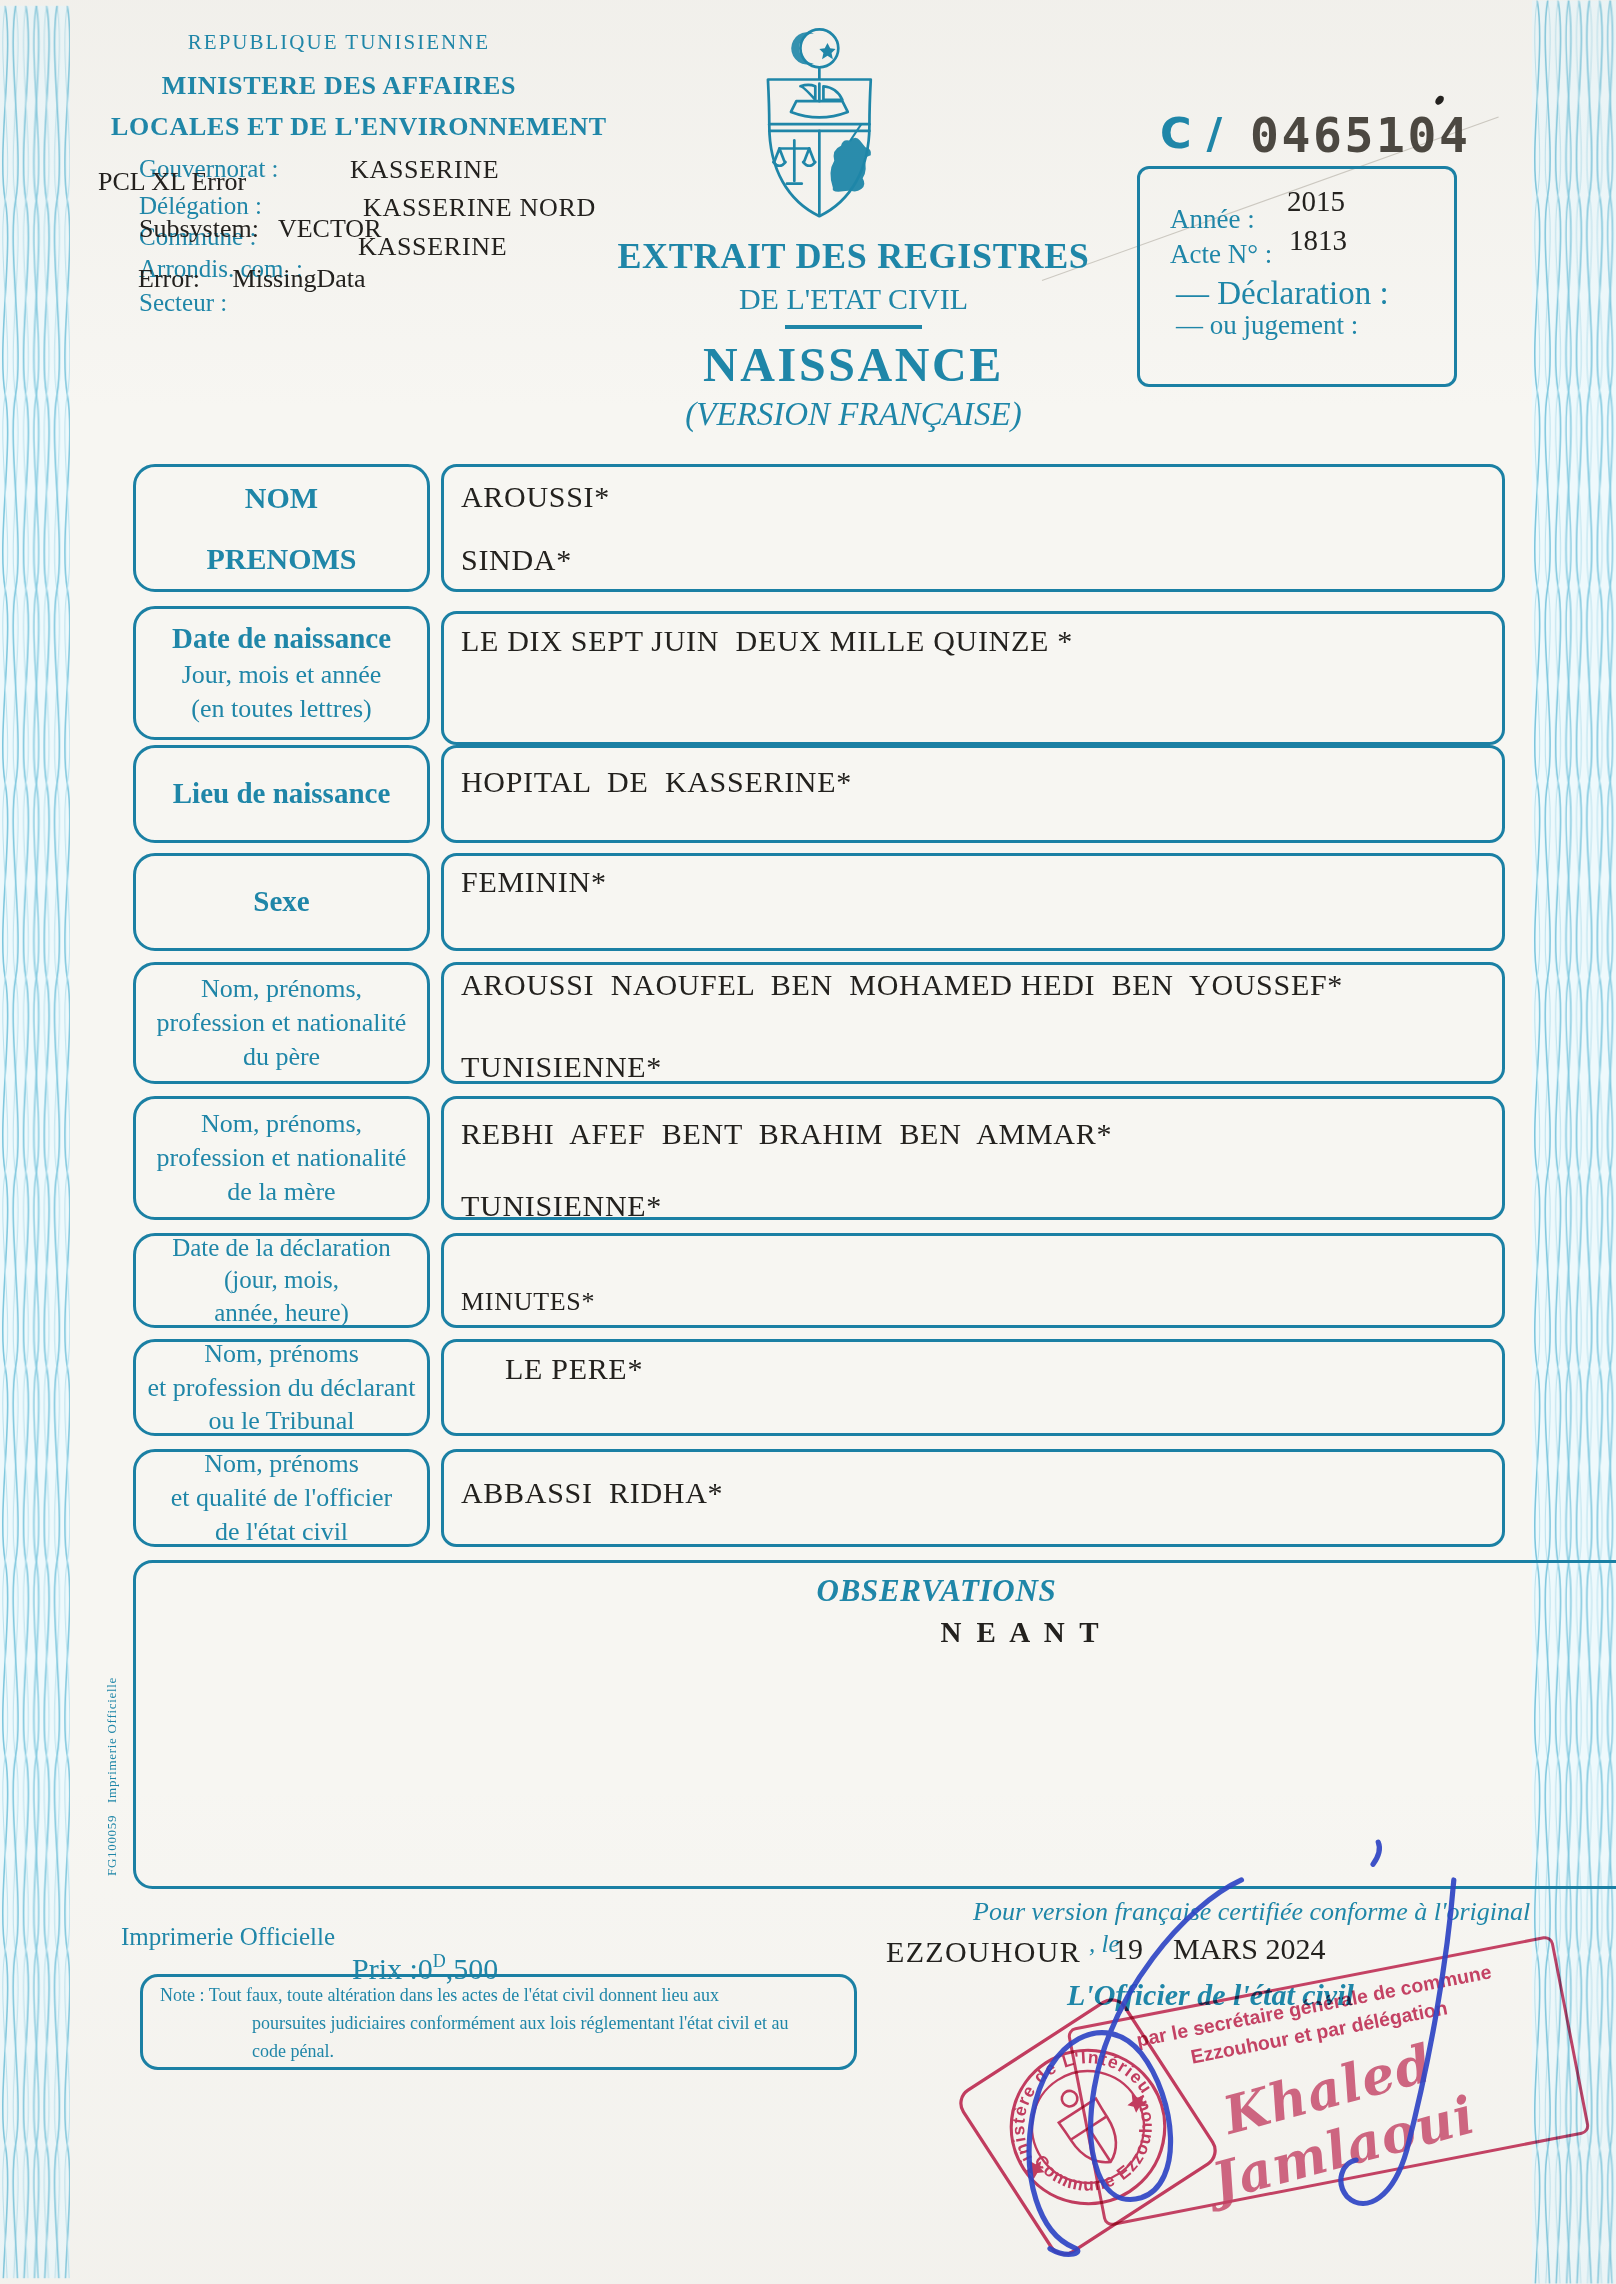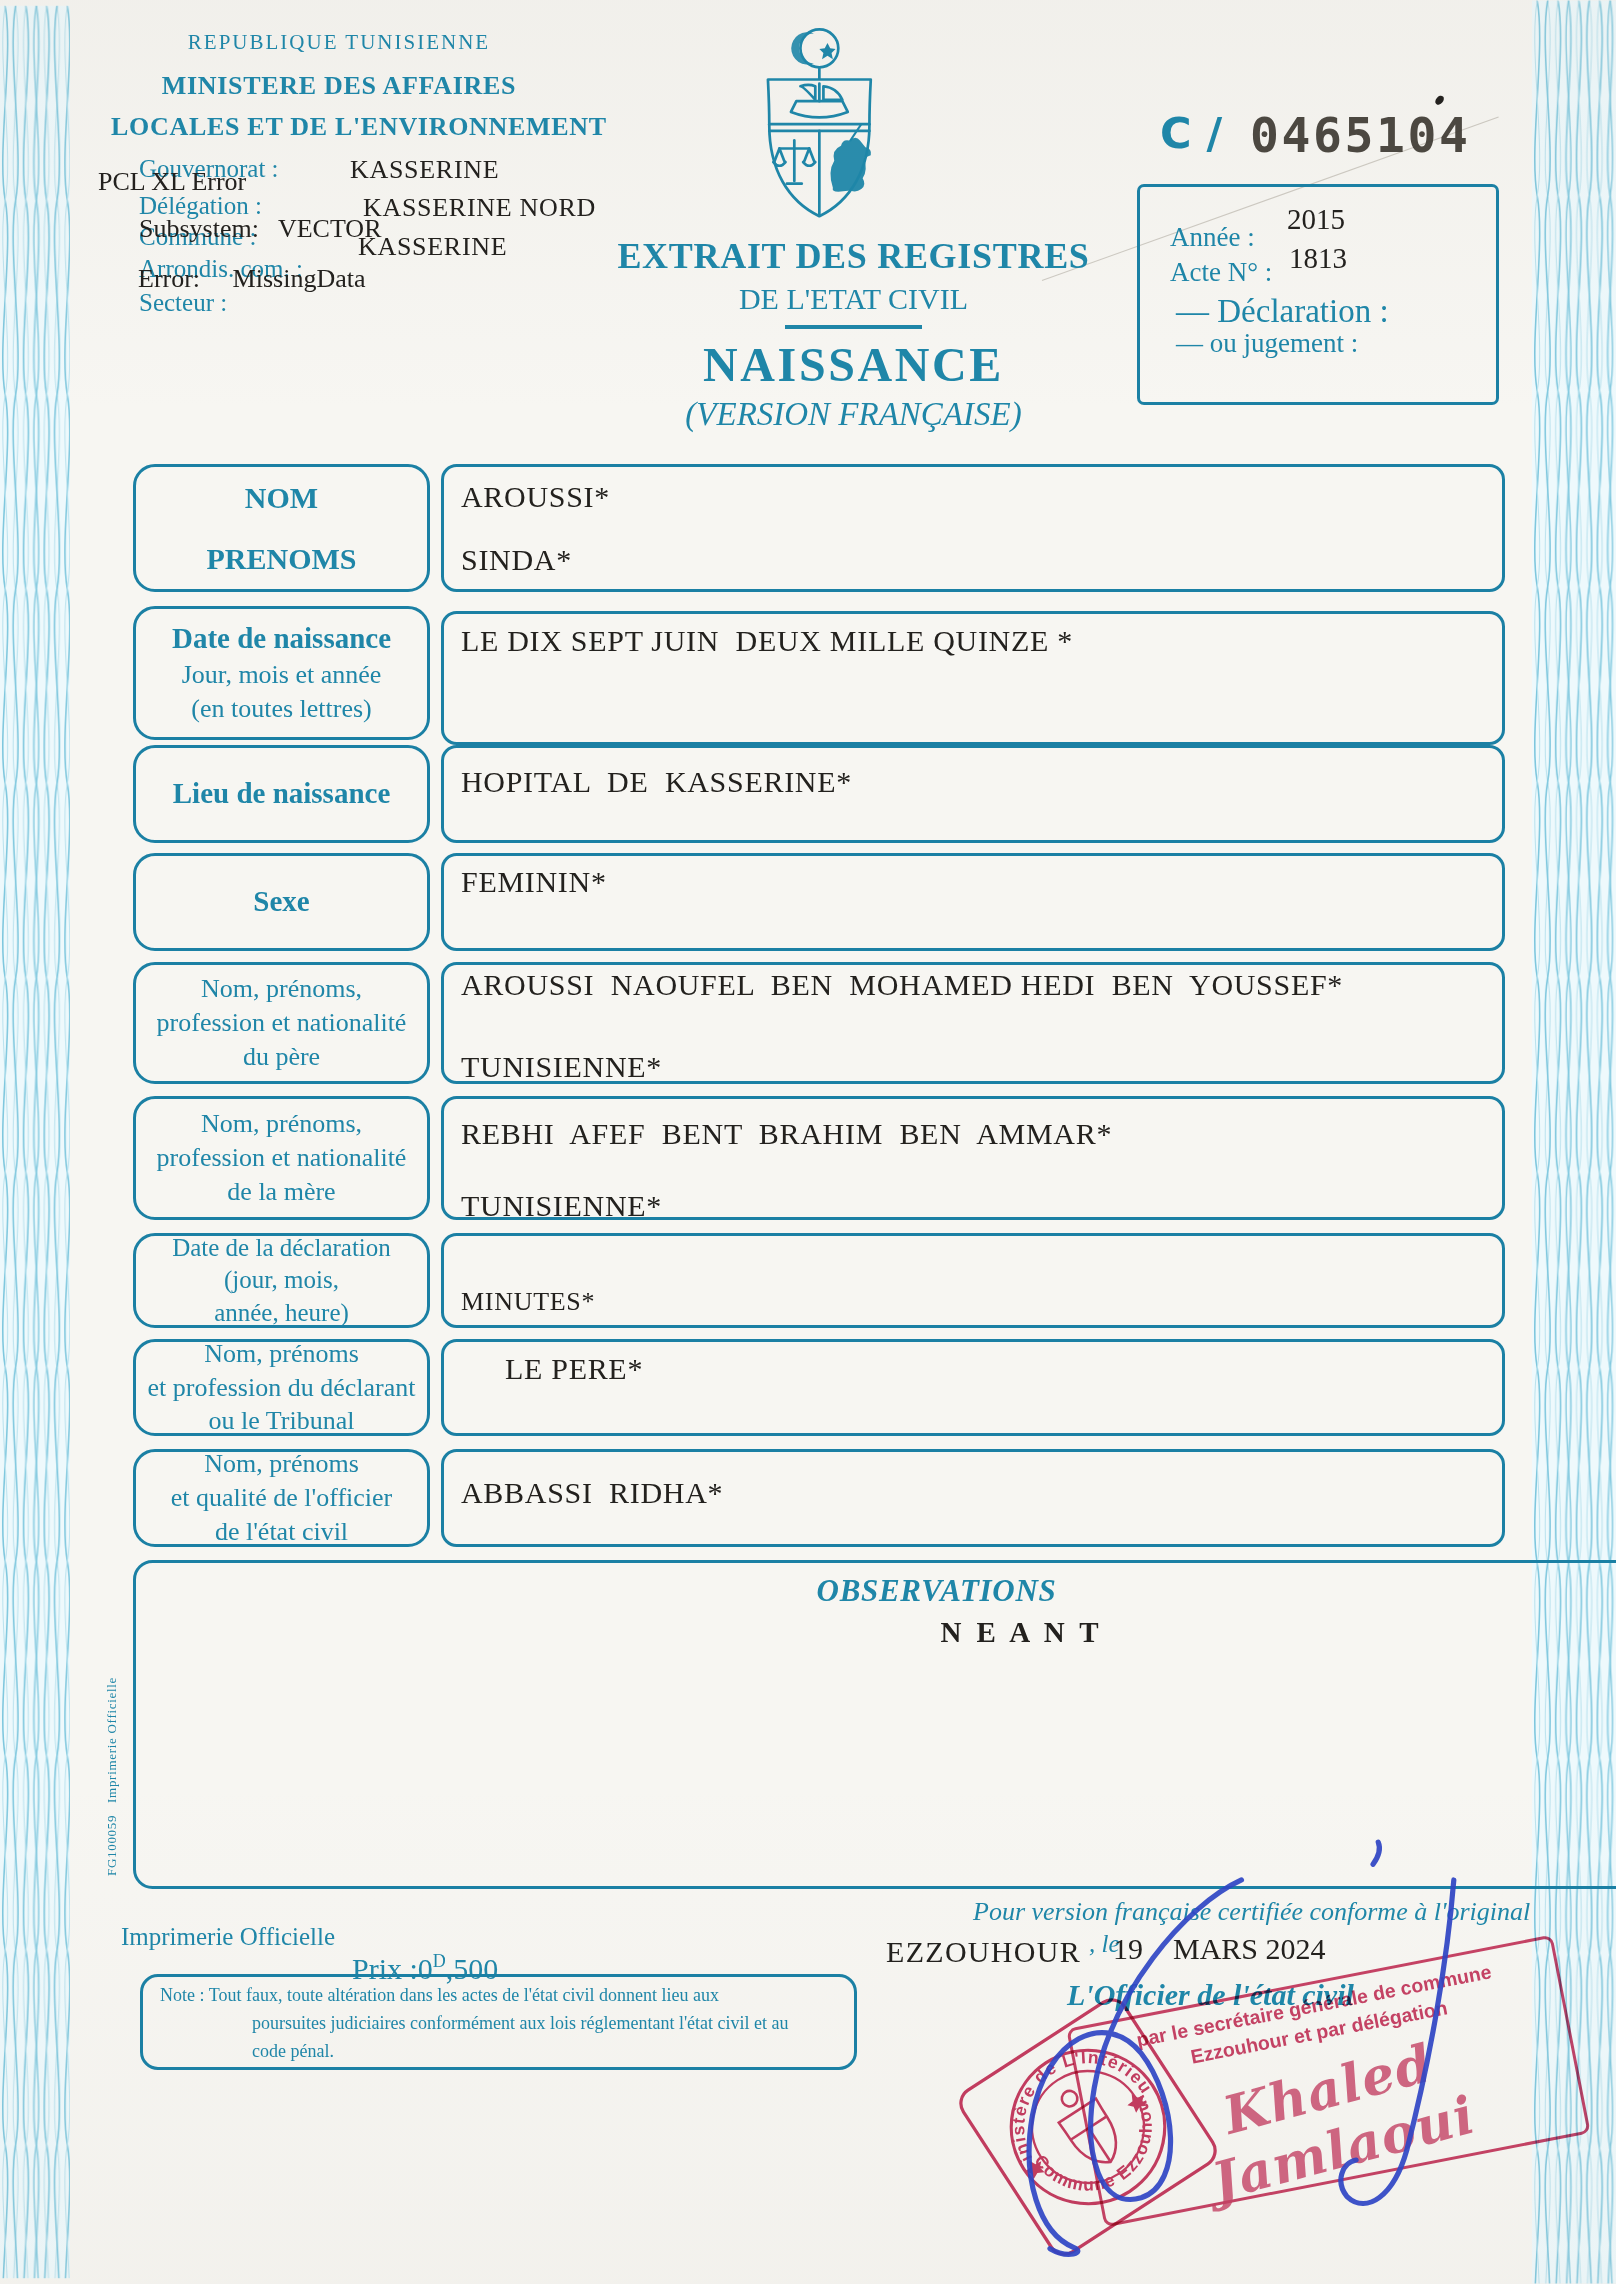--- a/index.html
+++ b/index.html
@@ -117,21 +117,21 @@
     <div class="t bold" style="font-size:36px;letter-spacing:0.7px;">EXTRAIT DES REGISTRES</div>
     <div class="t" style="font-size:30px;margin-top:5.2px;">DE L'ETAT CIVIL</div>
     <div style="width:137px;height:3.9px;background:var(--teal);margin:9px auto 0;"></div>
     <div class="t bold" style="font-size:48px;letter-spacing:2.6px;margin-top:7.8px;">NAISSANCE</div>
     <div class="t ital" style="font-size:33px;font-weight:400;margin-top:3.9px;">(VERSION FRANÇAISE)</div>
   </div>
 
   <div class="abs t bold" style="left:1160px;top:108px;font-size:43px;font-family:'DejaVu Sans',sans-serif;">C /</div>
   <div class="abs" style="left:1250px;top:107px;font-size:48px;font-weight:bold;font-family:'DejaVu Sans Mono',monospace;color:#3e3a33;letter-spacing:2.6px;opacity:.92;">0465104</div>
 
-  <div class="abs" style="left:1137px;top:184px;width:362px;height:221px;border:3.9px solid var(--border_teal);border-radius:7px;box-sizing:border-box;">
+  <div class="abs" style="left:1137px;top:166px;width:320px;height:221px;border:3.9px solid var(--border_teal);border-radius:12px;box-sizing:border-box;">
     <div class="abs t" style="left:30px;top:35px;font-size:27px;">Année :</div>
     <div class="abs b" style="left:147px;top:15.6px;font-size:29px;">2015</div>
     <div class="abs t" style="left:30px;top:70px;font-size:27px;">Acte N° :</div>
     <div class="abs b" style="left:149px;top:55px;font-size:29px;">1813</div>
     <div class="abs t" style="left:36px;top:106px;font-size:33px;">— Déclaration :</div>
     <div class="abs t" style="left:36px;top:141px;font-size:27px;">— ou jugement :</div>
   </div>
 
   <div class="lblbox" style="top:464px;height:128px;row-gap:22px;">
     <div class="lline big">NOM</div>

